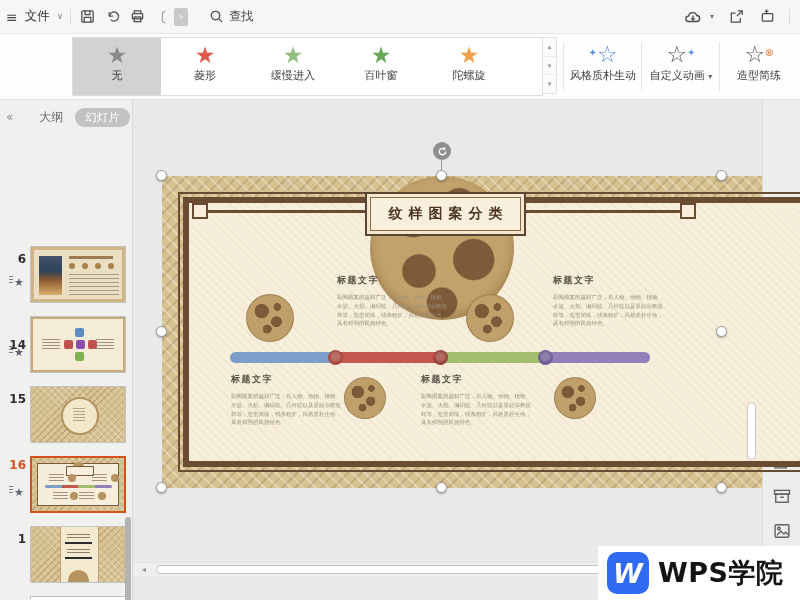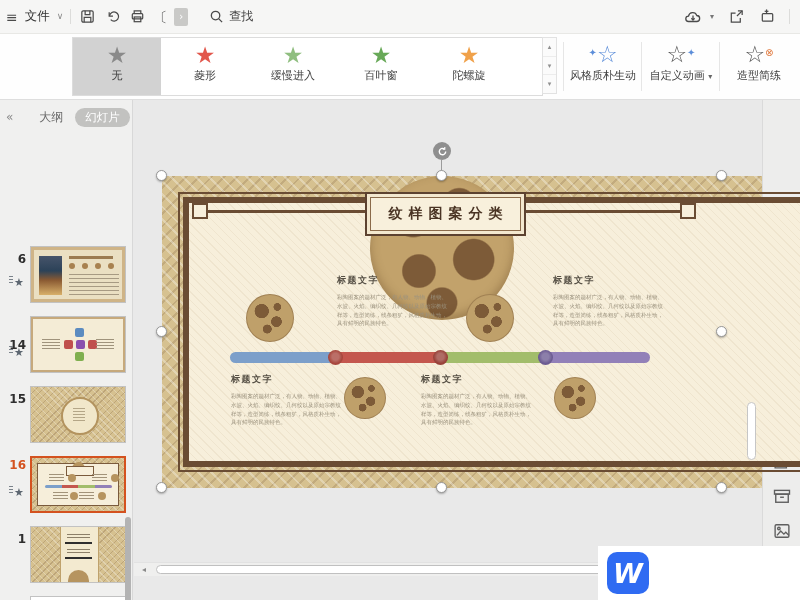--- a/index.html
+++ b/index.html
@@ -495,15 +495,16 @@
       <svg width="20" height="20" viewBox="0 0 16 16" fill="none" stroke="#5f5f5f" stroke-width="1.1">
         <polygon points="8,1.5 13.5,4.5 13.5,11.5 8,14.5 2.5,11.5 2.5,4.5"></polygon>
           <path d="M8 5v5M6 8.3 8 10.3l2-2"></path>
       </svg>
     </span>
 
   </div>
 
   <div class="wm">
     <span class="wm-logo">W</span>
+    <span class="wm-text">WPS学院</span>
   </div>
 
 </div>
 
 </body></html>

